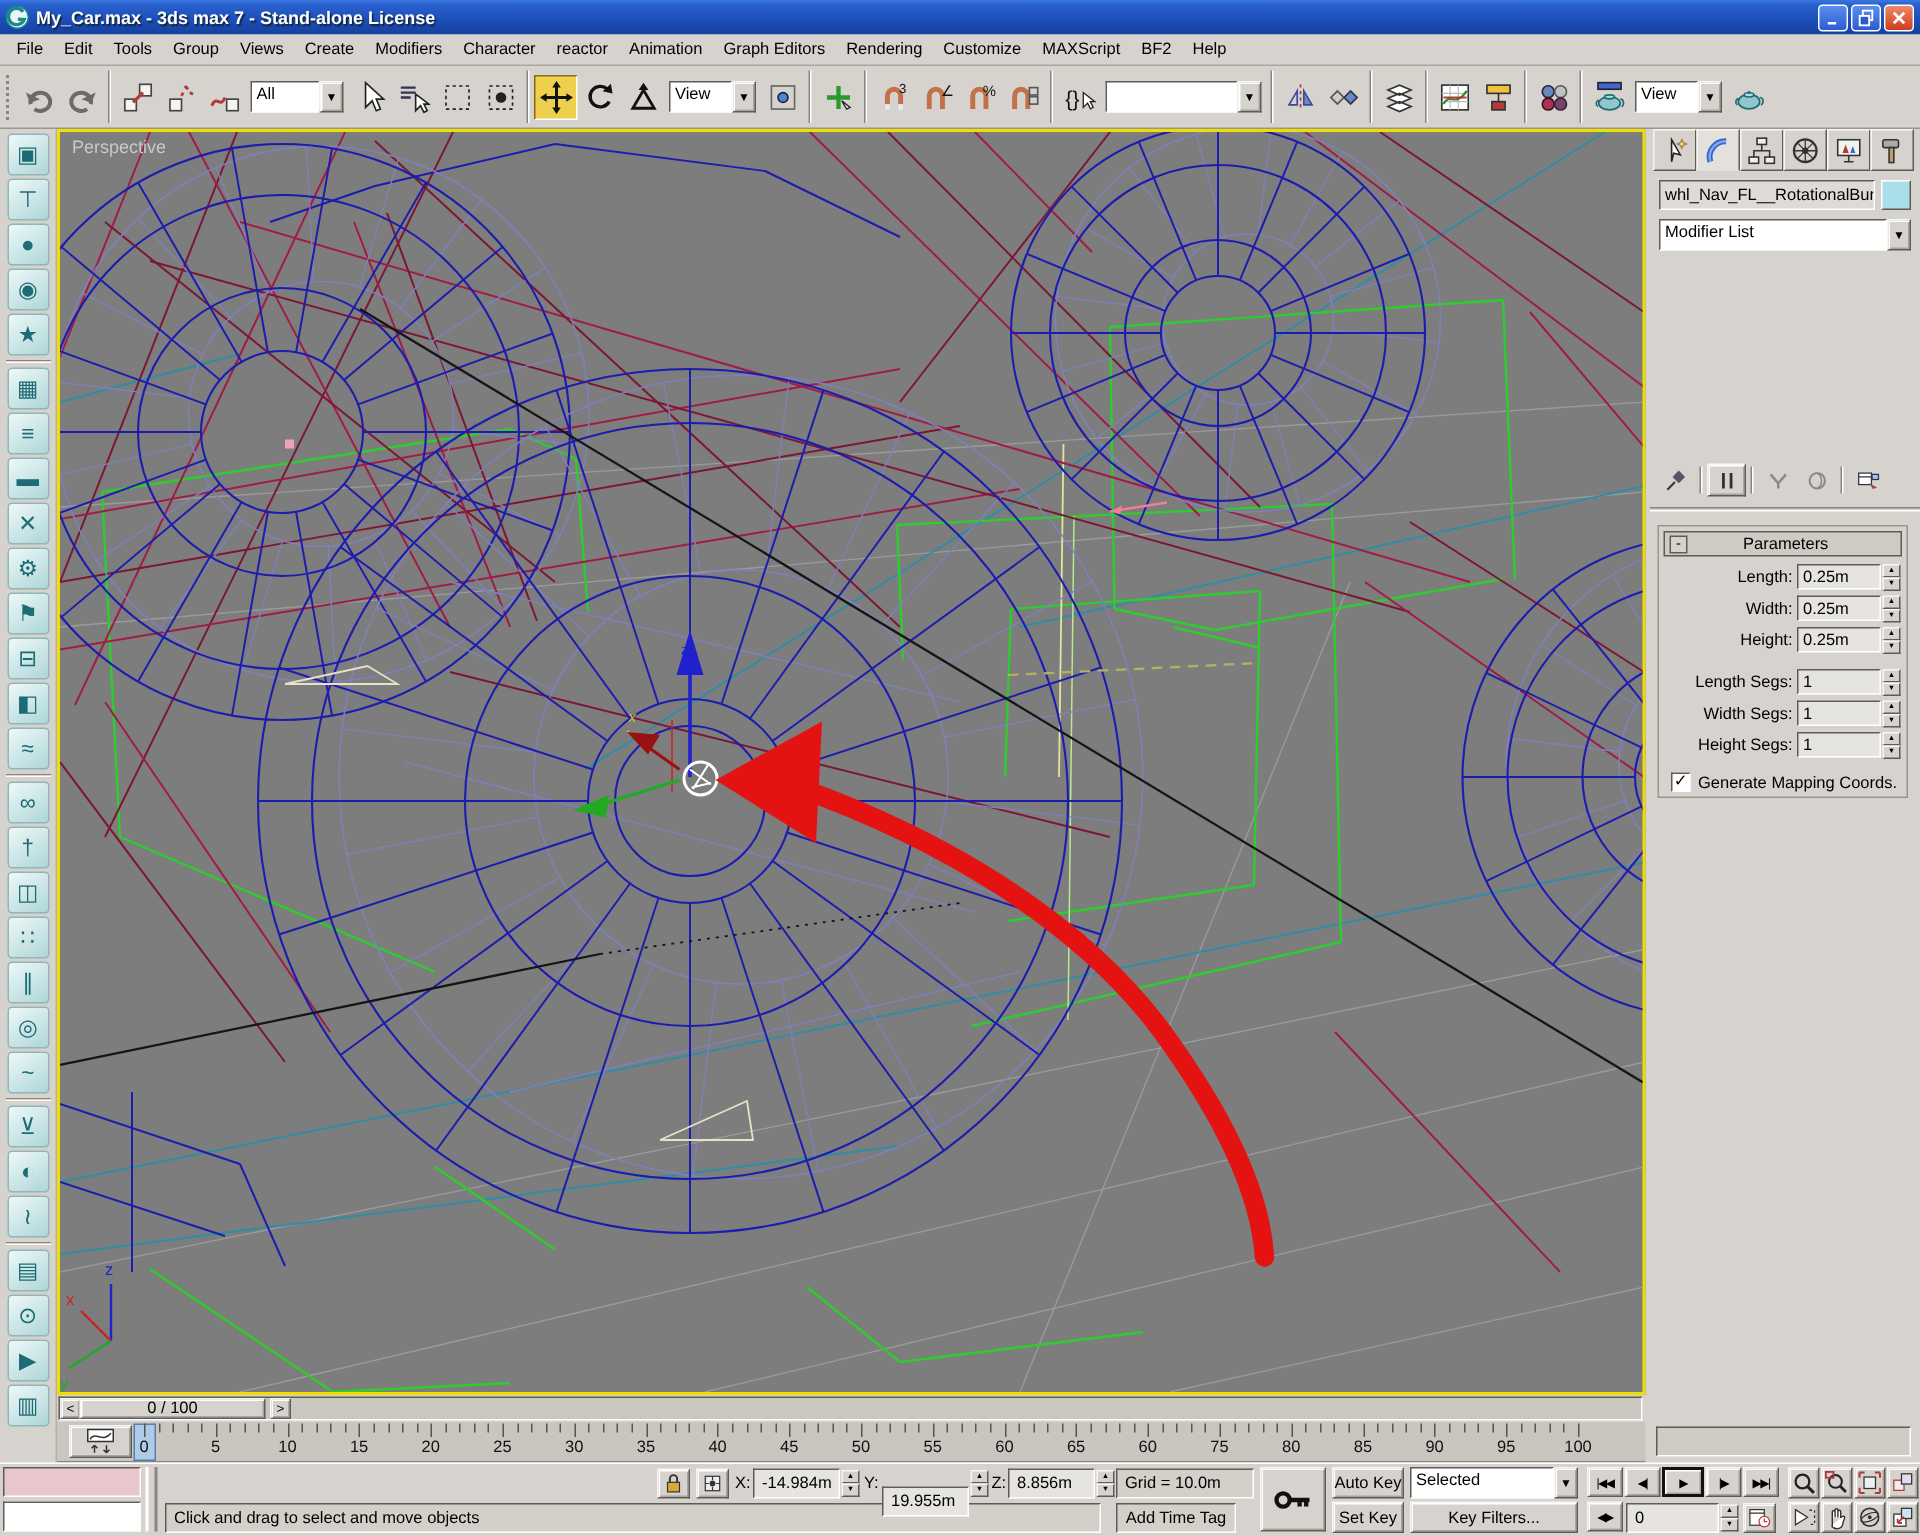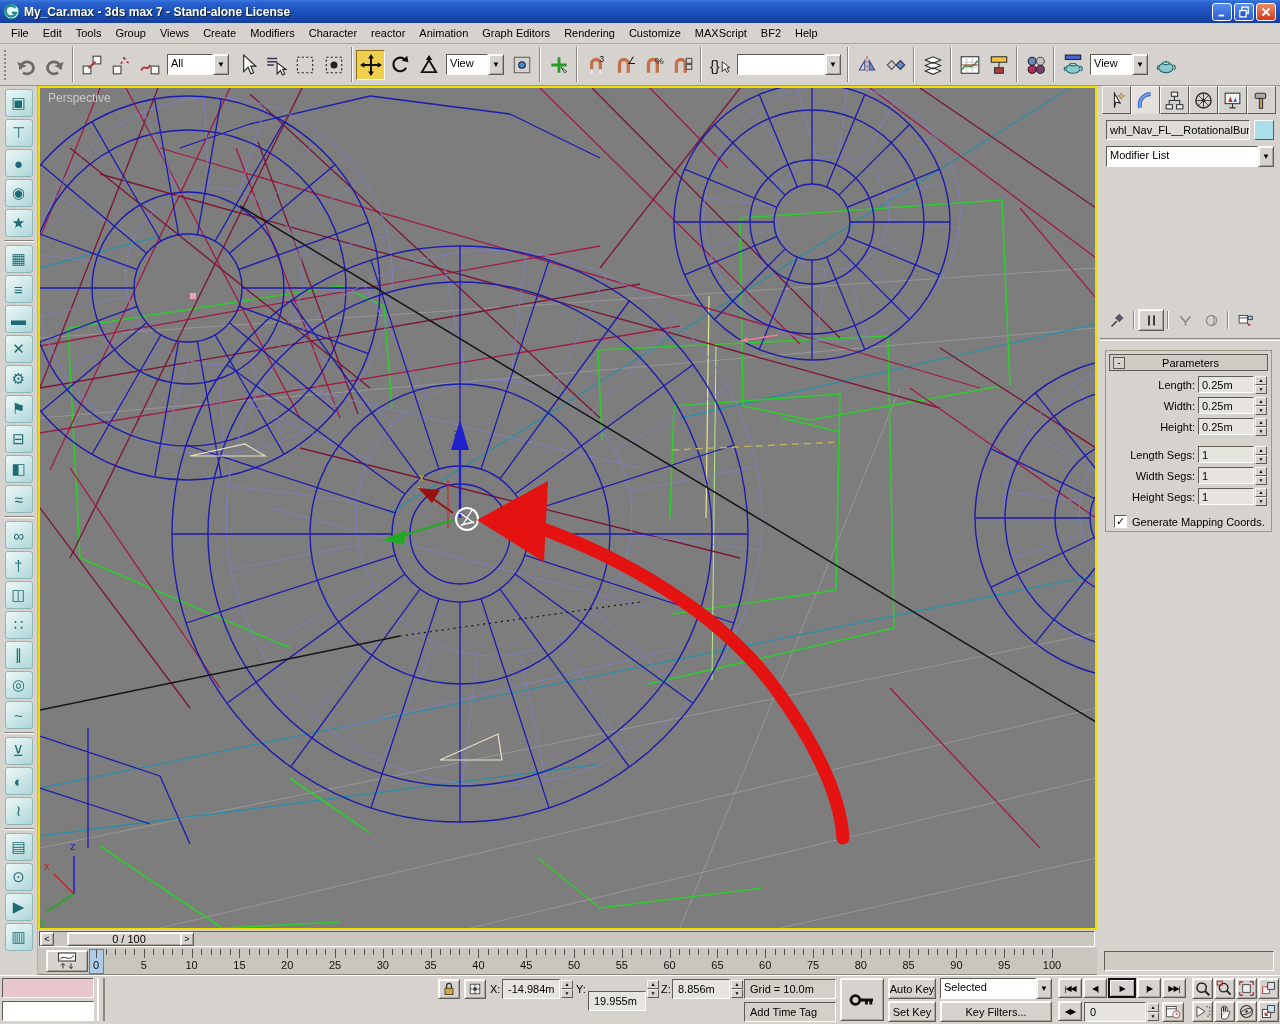--- a/index.html
+++ b/index.html
@@ -71,21 +71,21 @@
   .spin{width:12px;height:17px;display:flex;flex-direction:column;margin-left:1px;}
   .spin div{flex:1;font-size:5px;line-height:7px;text-align:center;background:#d6d3ce;
     border:1px solid;border-color:#f7f6f3 #5f5b56 #5f5b56 #f7f6f3;}
   #gmc{display:flex;align-items:center;margin:8px 0 0 8px;}
   #gmc .cb{width:13px;height:13px;background:#fff;border:1px solid;border-color:#5f5b56 #fff #fff #5f5b56;
     font-size:11px;line-height:11px;text-align:center;margin-right:5px;}
   
   #timeslider{left:38px;top:930px;width:1059px;height:18px;background:#d6d3ce;}
   #tstrack{left:1px;top:1px;width:1056px;height:16px;background:#cac7c1;border:1px solid;border-color:#5f5b56 #fff #fff #5f5b56;}
   #tsprev{left:2px;top:2px;width:14px;height:14px;font-size:9px;}
-  #tsbody{left:29px;top:2px;width:124px;height:14px;text-align:center;line-height:13px;}
+  #tsbody{left:15px;top:2px;width:124px;height:14px;text-align:center;line-height:13px;}
   #tsnext{left:142px;top:2px;width:14px;height:14px;font-size:9px;}
   #trackbar{left:38px;top:948px;width:1059px;height:27px;background:#c9c6c0;border-bottom:1px solid #8a867f;}
   #minicurve{left:8px;top:2px;width:42px;height:22px;}
   #ruler{left:58px;top:0;width:980px;height:27px;}
   .tick{position:absolute;top:1px;width:1px;background:#555;}
   .ticklab{position:absolute;top:11px;width:30px;margin-left:-15px;text-align:center;font-size:11px;color:#111;}
   #curframe{left:51px;top:1px;width:15px;height:25px;background:#aecbe8;border:1px solid #5a7eae;}
   #tbright{left:1100px;top:948px;width:180px;height:27px;background:#d6d3ce;}
   #tbrbox{left:4px;top:3px;width:170px;height:20px;background:#cfccc6;border:1px solid;border-color:#5f5b56 #fff #fff #5f5b56;}
   
@@ -951,20 +951,23 @@
 </div>
 <div id="tbright" class="abs">
   <div id="tbrbox" class="abs"></div>
 </div>
 
 <div id="status" class="abs">
   <div id="listener-pink" class="abs"></div>
   <div id="listener-white" class="abs"></div>
   <div id="splitter" class="abs"></div>
 
+  <div class="srow" style="left:110px;top:25px;width:624px;">
+    <div class="sfield" style="width:624px;">Click and drag to select and move objects</div>
+  </div>
 
   <div class="srow" style="left:438px;top:2px;">
     <div class="sbtn raised btn" style="width:22px;">
         <svg viewBox="0 0 20 20">
           <rect x="5" y="9" width="10" height="8" fill="#d9a93a" stroke="#333"></rect>
           <path d="M7,9V6a3,3 0 0,1 6,0v3" fill="none" stroke="#333" stroke-width="1.6"></path>
         </svg>
       </div>
   </div>
   <div class="srow" style="left:464px;top:2px;">
@@ -1005,21 +1008,21 @@
     <div class="spin">
         <div>▲</div>
         <div>▼</div>
       </div>
   </div>
 
   <div class="srow" style="left:744px;top:2px;">
     <div class="sfield" style="width:92px;">Grid = 10.0m</div>
   </div>
   <div class="srow" style="left:744px;top:25px;">
-    <div class="sfield" style="width:92px;">Add Time Tag</div>
+    <div class="sfield" style="width:80px;text-align:center;">Add Time Tag</div>
   </div>
 
   <div class="abs raised btn" style="left:840px;top:2px;width:44px;height:43px;">
     <svg width="30" height="22" viewBox="0 0 24 20">
         <circle cx="6" cy="10" r="4" fill="none" stroke="#111" stroke-width="2.6"></circle>
         <path d="M10,10h12M16,10v4M20,10v4" stroke="#111" stroke-width="2.6" fill="none"></path>
       </svg>
   </div>
 
   <div class="abs raised btn" style="left:888px;top:2px;width:48px;height:21px;">Auto Key</div>

